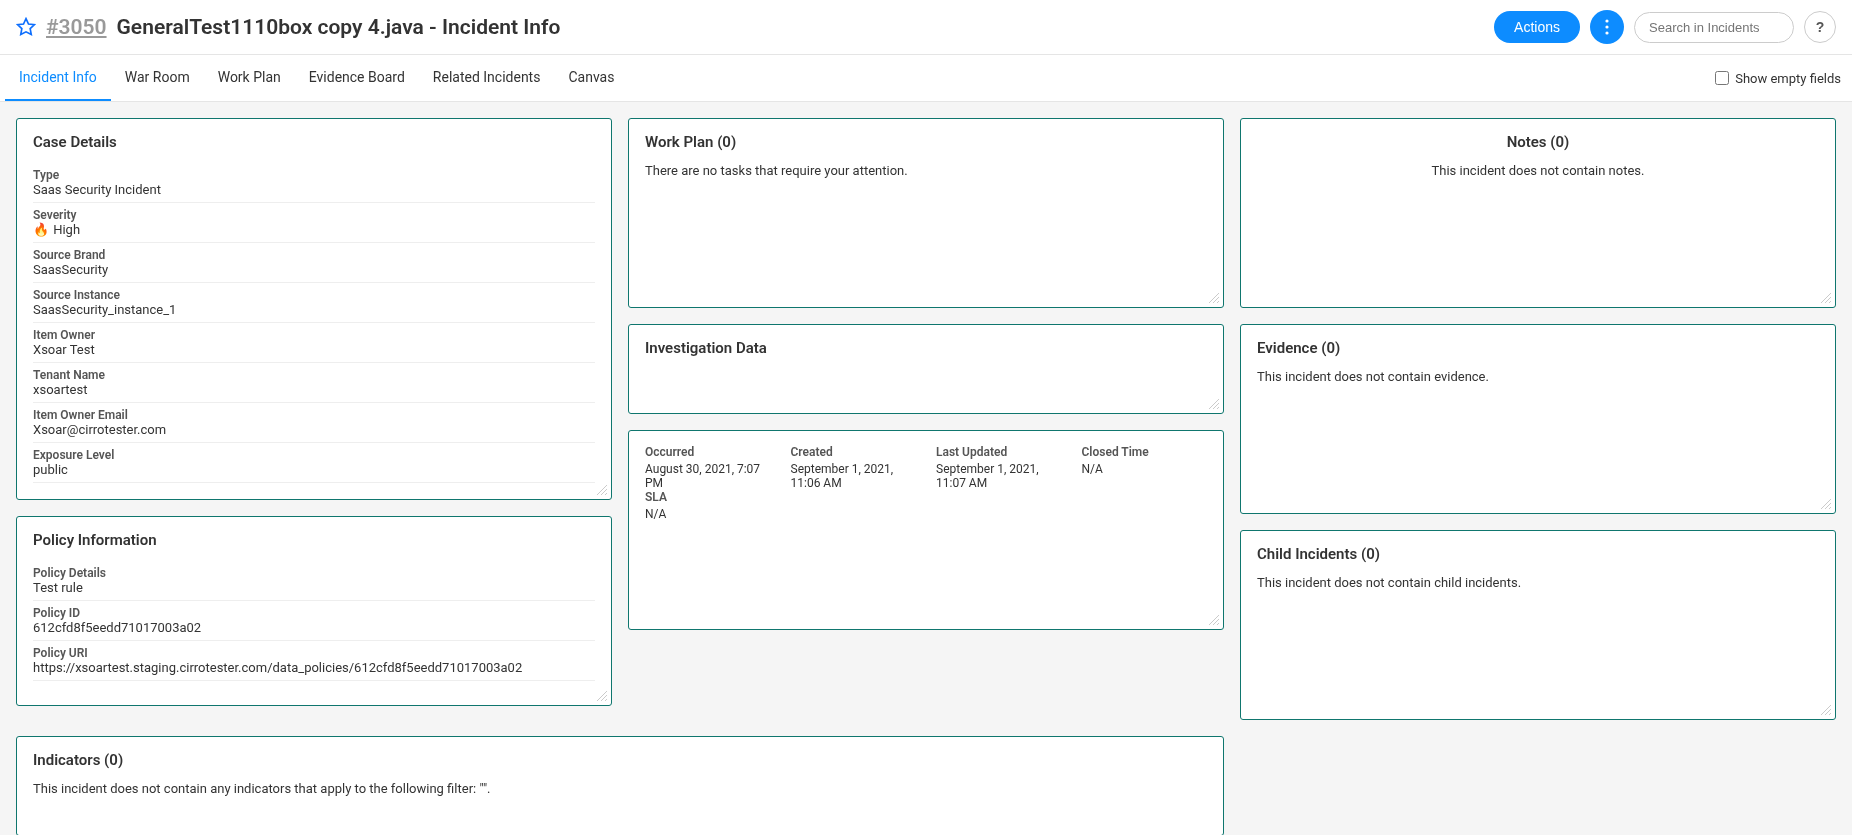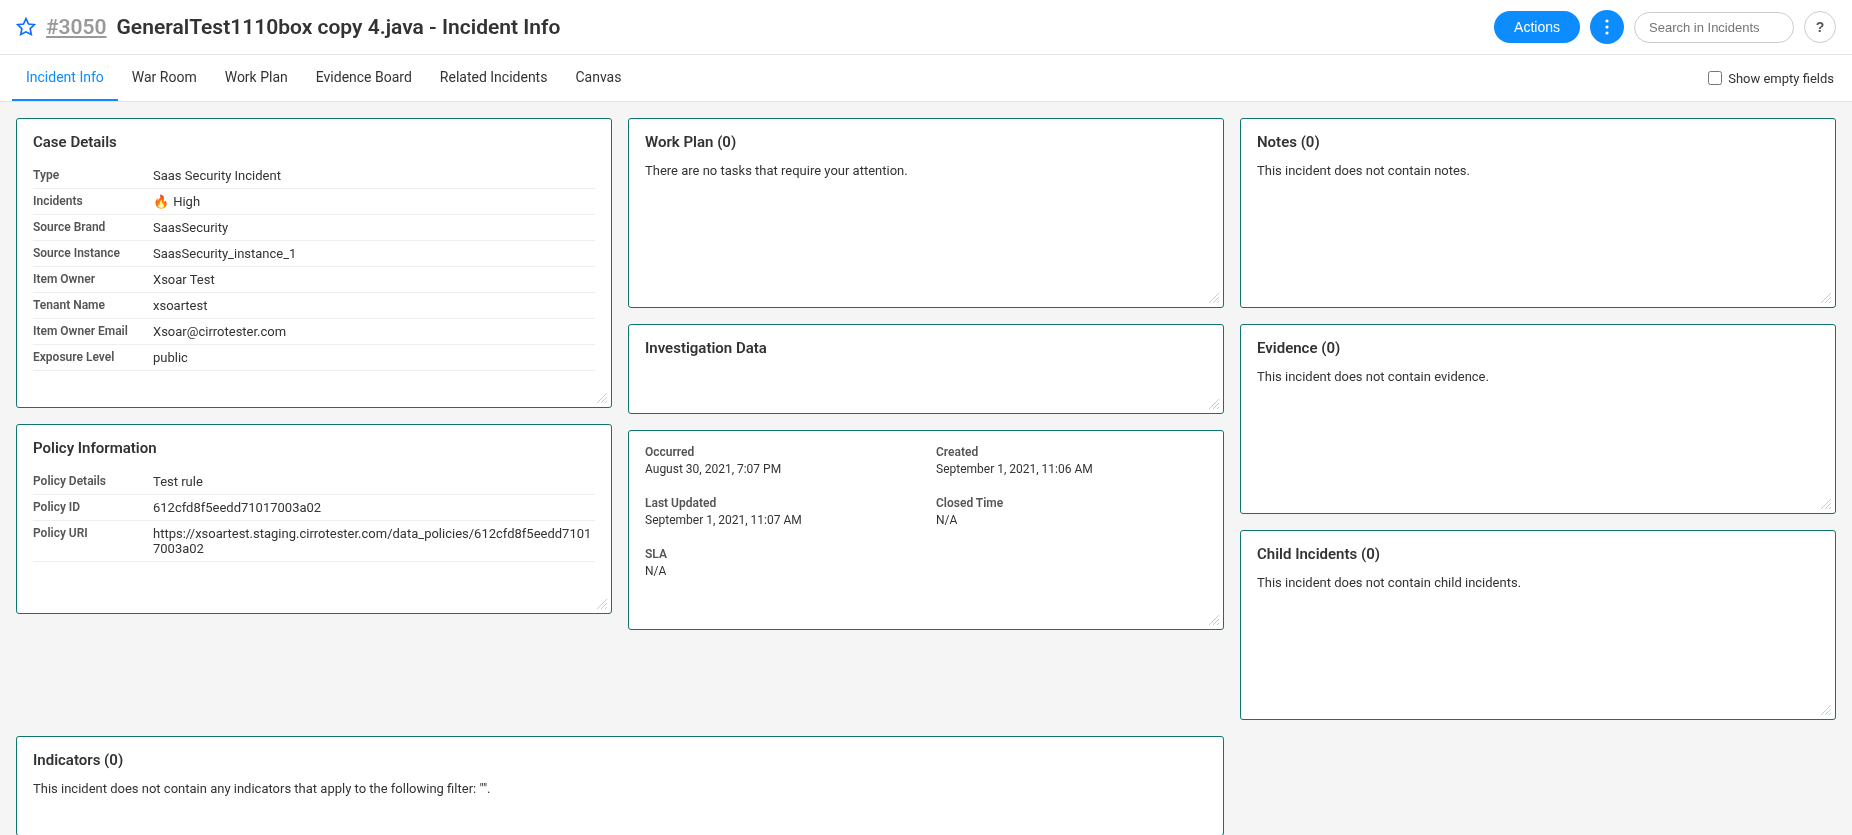--- a/index.html
+++ b/index.html
@@ -6,45 +6,45 @@
 body { font-family: -apple-system, BlinkMacSystemFont, "Segoe UI", Roboto, Arial, sans-serif; font-size: 13px; color: #333; background: #f5f5f5; }
 .header { background: #fff; padding: 10px 16px; display: flex; align-items: center; gap: 10px; border-bottom: 1px solid #e5e5e5; }
 .star-icon { width: 20px; height: 20px; color: #0d6efd; cursor: pointer; }
 .incident-id { font-size: 21px; font-weight: 600; color: #999; text-decoration: underline; }
 .incident-title { font-size: 21px; font-weight: 600; color: #333; flex: 0 0 auto; }
 .header-spacer { flex: 1; }
 .btn-actions { background: #0d8cff; color: #fff; border: none; border-radius: 20px; padding: 8px 20px; font-size: 14px; cursor: pointer; }
 .btn-more { background: #0d8cff; color: #fff; border: none; border-radius: 50%; width: 34px; height: 34px; cursor: pointer; display: flex; align-items: center; justify-content: center; font-size: 18px; font-weight: bold; }
 .search-input { border: 1px solid #ccc; border-radius: 18px; padding: 7px 14px; width: 160px; font-size: 13px; outline: none; }
 .btn-help { border: 1px solid #ccc; background: #fff; border-radius: 50%; width: 32px; height: 32px; cursor: pointer; font-size: 14px; font-weight: 600; color: #555; }
-.tabs { background: #fff; display: flex; align-items: center; padding: 0 12px; border-bottom: 1px solid #e5e5e5; }
+.tabs { background: #fff; display: flex; align-items: center; padding: 0 5px; border-bottom: 1px solid #e5e5e5; }
 .tab { padding: 14px 14px; font-size: 14px; color: #333; cursor: pointer; border-bottom: 2px solid transparent; }
 .tab.active { color: #0d8cff; border-bottom: 2px solid #0d8cff; }
 .tabs-spacer { flex: 1; }
 .show-empty { display: flex; align-items: center; gap: 6px; font-size: 13px; color: #333; padding-right: 6px; }
 .show-empty input { width: 14px; height: 14px; }
 .content { display: grid; grid-template-columns: 1fr 1fr 1fr; gap: 16px; padding: 16px; align-items: start; }
 .col { display: flex; flex-direction: column; gap: 16px; }
 .card { background: #fff; border: 1px solid #0f766e; border-radius: 3px; padding: 14px 16px 16px 16px; position: relative; }
 .card-title { font-size: 15px; font-weight: 600; color: #333; margin-bottom: 12px; }
-.kv-row { display: flex; border-bottom: 1px solid #eee; padding: 5px 0; align-items: flex-start; }
+.kv-row { display: flex; border-bottom: 1px solid #eee; padding: 5px 0; align-items: flex-start; flex-direction: column; }
 .kv-label { width: 120px; font-size: 12px; font-weight: 600; color: #555; flex-shrink: 0; }
 .kv-value { font-size: 13px; color: #333; word-break: break-all; }
 .sev-icon { color: #d9534f; margin-right: 4px; }
 .empty-text { font-size: 13px; color: #333; }
 .resize-handle { position: absolute; bottom: 4px; right: 4px; width: 10px; height: 10px; cursor: se-resize; opacity: 0.2; }
-.timeline-grid { display: grid; grid-template-columns: 1fr 1fr; gap: 20px 20px; }
+.timeline-grid { display: grid; grid-template-columns: 1fr 1fr 1fr 1fr; gap: 0 20px; }
 .tl-item .tl-label { font-size: 12px; font-weight: 600; color: #555; margin-bottom: 3px; }
 .tl-item .tl-val { font-size: 12px; color: #333; }
 .card.h-case { min-height: 290px; }
 .card.h-workplan { min-height: 190px; }
 .card.h-policy { min-height: 190px; }
 .card.h-invest { min-height: 90px; }
 .card.h-timeline { min-height: 200px; }
-.card.h-notes { min-height: 190px; }
+.card.h-notes { min-height: 190px; text-align: center; }
 .card.h-evidence { min-height: 190px; }
 .card.h-child { min-height: 190px; }
 .card.h-indicators { min-height: 100px; }
 .full-span { grid-column: 1 / span 2; }
 </style>
 </head>
 <body>
 
 <div class="header">
   <svg class="star-icon" viewBox="0 0 24 24" fill="none" stroke="currentColor" stroke-width="2">
@@ -83,21 +83,21 @@
 
   <div class="col">
     <div class="card h-case">
       <div class="card-title">Case Details</div>
       <div id="case-rows">
           <div class="kv-row">
             <div class="kv-label">Type</div>
             <div class="kv-value"><span>Saas Security Incident</span></div>
           </div>
           <div class="kv-row">
-            <div class="kv-label">Incidents</div>
+            <div class="kv-label">Severity</div>
             <div class="kv-value"><span class="sev-icon">🔥</span><span>High</span></div>
           </div>
           <div class="kv-row">
             <div class="kv-label">Source Brand</div>
             <div class="kv-value"><span>SaasSecurity</span></div>
           </div>
           <div class="kv-row">
             <div class="kv-label">Source Instance</div>
             <div class="kv-value"><span>SaasSecurity_instance_1</span></div>
           </div>

